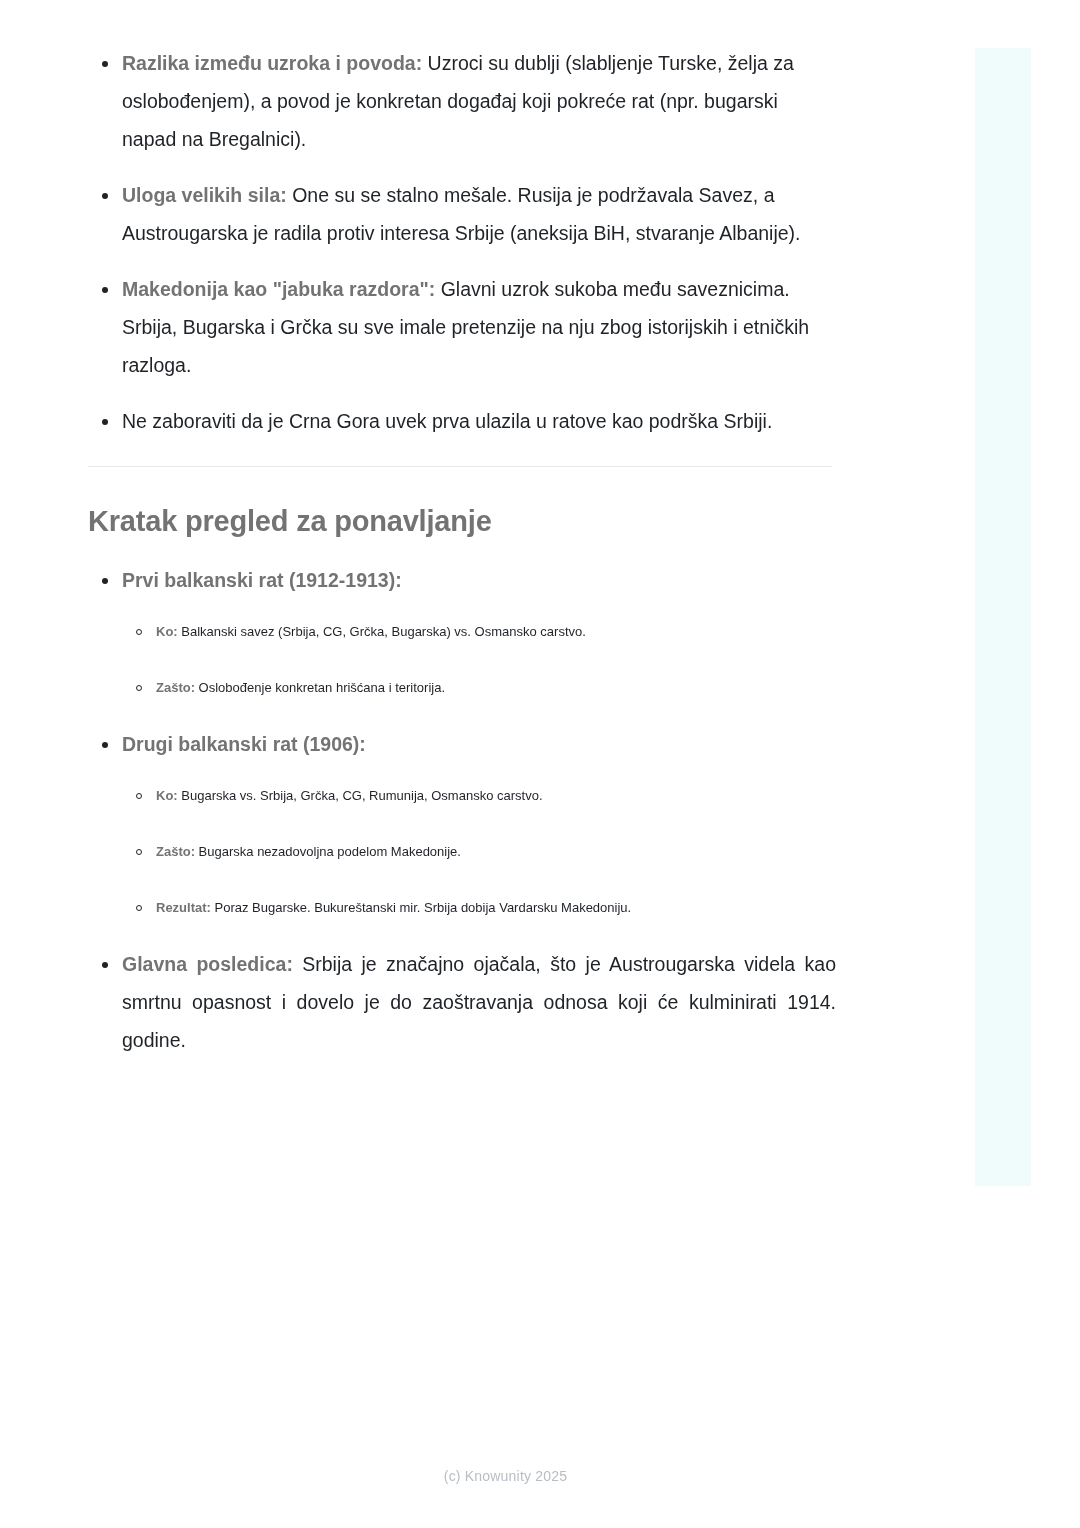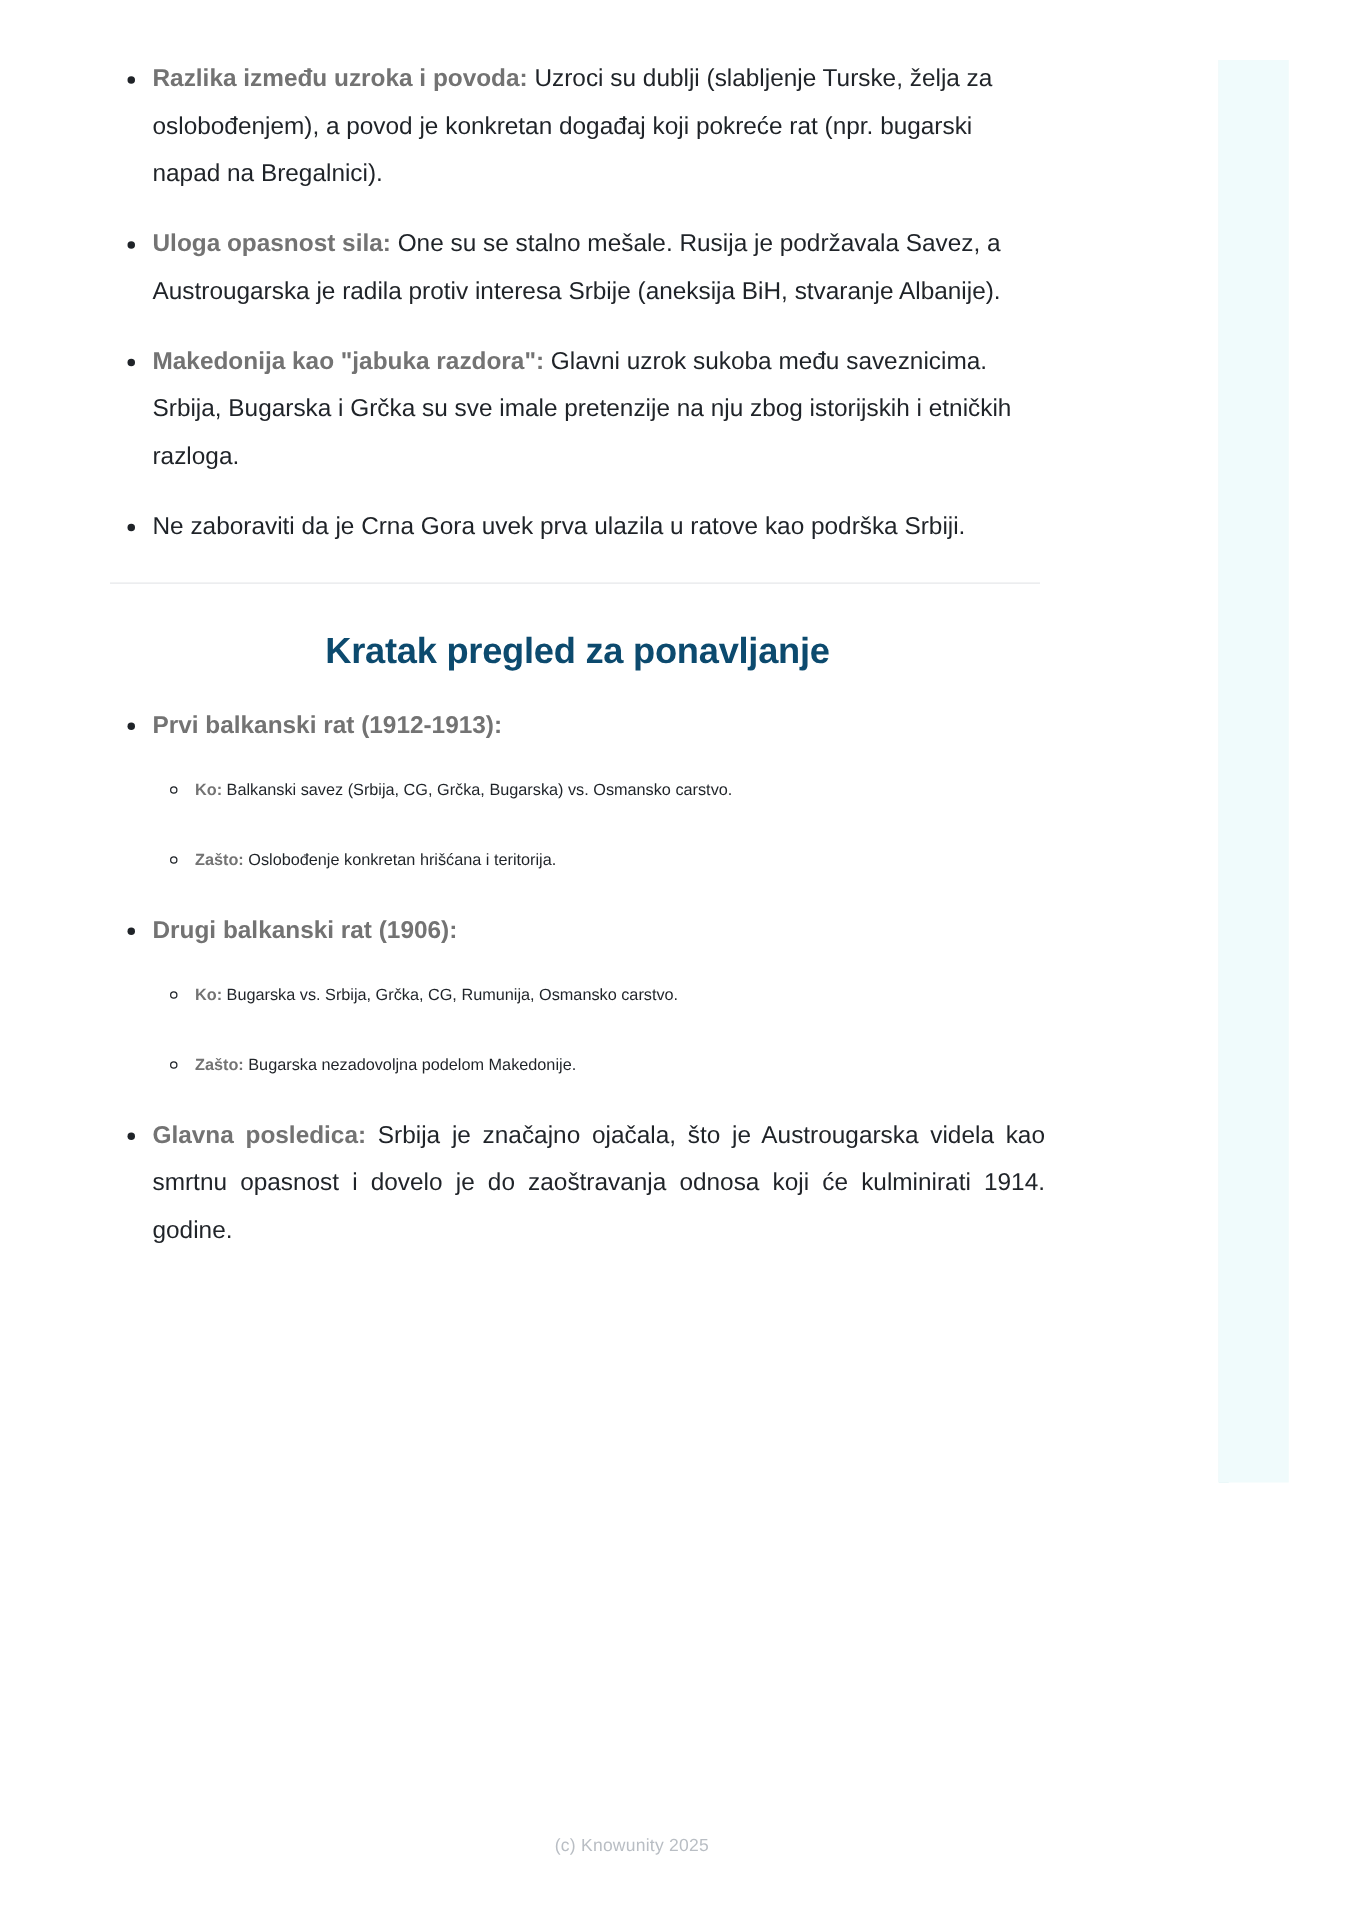--- a/index.html
+++ b/index.html
@@ -118,22 +118,21 @@
     width: 744px;
   }
 
   
   h2.section-title {
     margin: 0 0 20px 0;
     font-size: 29px;
     line-height: 40px;
     font-weight: 700;
     letter-spacing: -0.2px;
-    color: #0c4a6e;
-    text-align: center;
+    color: #737373;
   }
 
   
   .footer {
     position: absolute;
     left: 0;
     top: 1466px;
     width: 1011px;
     text-align: center;
     font-size: 14px;
@@ -150,21 +149,21 @@
   <div class="side-panel-edge"></div>
   <div class="side-panel"></div>
 
   <div class="content">
 
     <ul class="lvl1">
       <li>
         <span class="b">Razlika između uzroka i povoda:</span><span> Uzroci su dublji (slabljenje Turske, želja za oslobođenjem), a povod je konkretan događaj koji pokreće rat (npr. bugarski napad na Bregalnici).</span>
       </li>
       <li>
-        <span class="b">Uloga opasnost sila:</span><span> One su se stalno mešale. Rusija je podržavala Savez, a Austrougarska je radila protiv interesa Srbije (aneksija BiH, stvaranje Albanije).</span>
+        <span class="b">Uloga velikih sila:</span><span> One su se stalno mešale. Rusija je podržavala Savez, a Austrougarska je radila protiv interesa Srbije (aneksija BiH, stvaranje Albanije).</span>
       </li>
       <li>
         <span class="b">Makedonija kao "jabuka razdora":</span><span> Glavni uzrok sukoba među saveznicima. Srbija, Bugarska i Grčka su sve imale pretenzije na nju zbog istorijskih i etničkih razloga.</span>
       </li>
       <li>
         <span>Ne zaboraviti da je Crna Gora uvek prva ulazila u ratove kao podrška Srbiji.</span>
       </li>
     </ul>
 
     <hr class="divider">
@@ -187,20 +186,23 @@
 
       <li>
         <span class="b">Drugi balkanski rat (1906):</span>
         <ul class="lvl2">
           <li>
             <span class="b">Ko:</span><span> Bugarska vs. Srbija, Grčka, CG, Rumunija, Osmansko carstvo.</span>
           </li>
           <li>
             <span class="b">Zašto:</span><span> Bugarska nezadovoljna podelom Makedonije.</span>
           </li>
+          <li>
+            <span class="b">Rezultat:</span><span> Poraz Bugarske. Bukureštanski mir. Srbija dobija Vardarsku Makedoniju.</span>
+          </li>
         </ul>
       </li>
 
       <li class="justify">
         <span class="b">Glavna posledica:</span><span> Srbija je značajno ojačala, što je Austrougarska videla kao smrtnu opasnost i dovelo je do zaoštravanja odnosa koji će kulminirati 1914. godine.</span>
       </li>
 
     </ul>
 
   </div>

